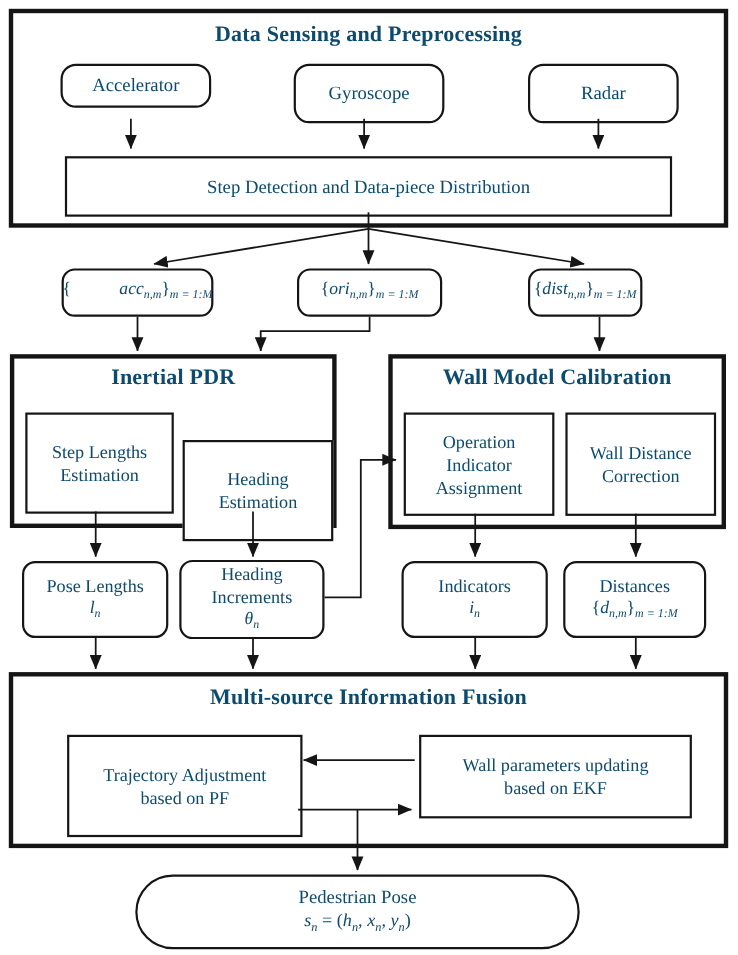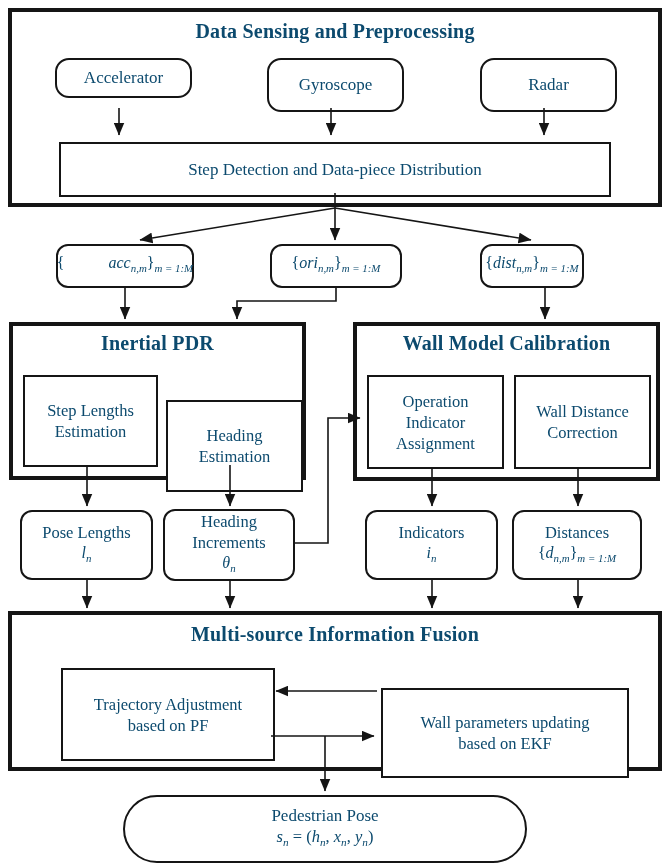--- a/index.html
+++ b/index.html
@@ -107,21 +107,21 @@
     <div class="math"><span><span style="font-style: italic;">i</span><sub style="font-style: italic;">n</sub></span></div>
   </div>
   <div class="box pill" style="left:512px;top:510px;width:130px;height:70px;">
     <div class="outlabel">Distances</div>
     <div class="math"><span><span>{</span><span style="font-style: italic;">d</span><sub style="font-style: italic;">n,m</sub><span>}</span><sub style="font-style: italic;">m = 1:M</sub></span></div>
   </div>
 
   <div class="box section" style="left:8px;top:611px;width:654px;height:160px;">
     <div class="section-title" style="top:8px;">Multi-source Information Fusion</div>
     <div class="box txt-sm" style="left:49px;top:53px;width:214px;height:93px;padding:12px 20px;">Trajectory Adjustment based on PF</div>
-    <div class="box txt-sm" style="left:369px;top:53px;width:248px;height:90px;padding:0 24px;margin-top:20px;">Wall parameters updating based on EKF</div>
+    <div class="box txt-sm" style="left:369px;top:53px;width:248px;height:76px;padding:0 24px;">Wall parameters updating based on EKF</div>
   </div>
 
   <div class="box stadium" style="left:123px;top:795px;width:404px;height:68px;">
     <div class="txt">Pedestrian Pose</div>
     <div class="math" style="font-size:16.5px;"><span><span style="font-style: italic;">s</span><sub style="font-style: italic;">n</sub><span> = (</span><span style="font-style: italic;">h</span><sub style="font-style: italic;">n</sub><span>, </span><span style="font-style: italic;">x</span><sub style="font-style: italic;">n</sub><span>, </span><span style="font-style: italic;">y</span><sub style="font-style: italic;">n</sub><span>)</span></span></div>
   </div>
 
 </div>
 
 </body></html>

